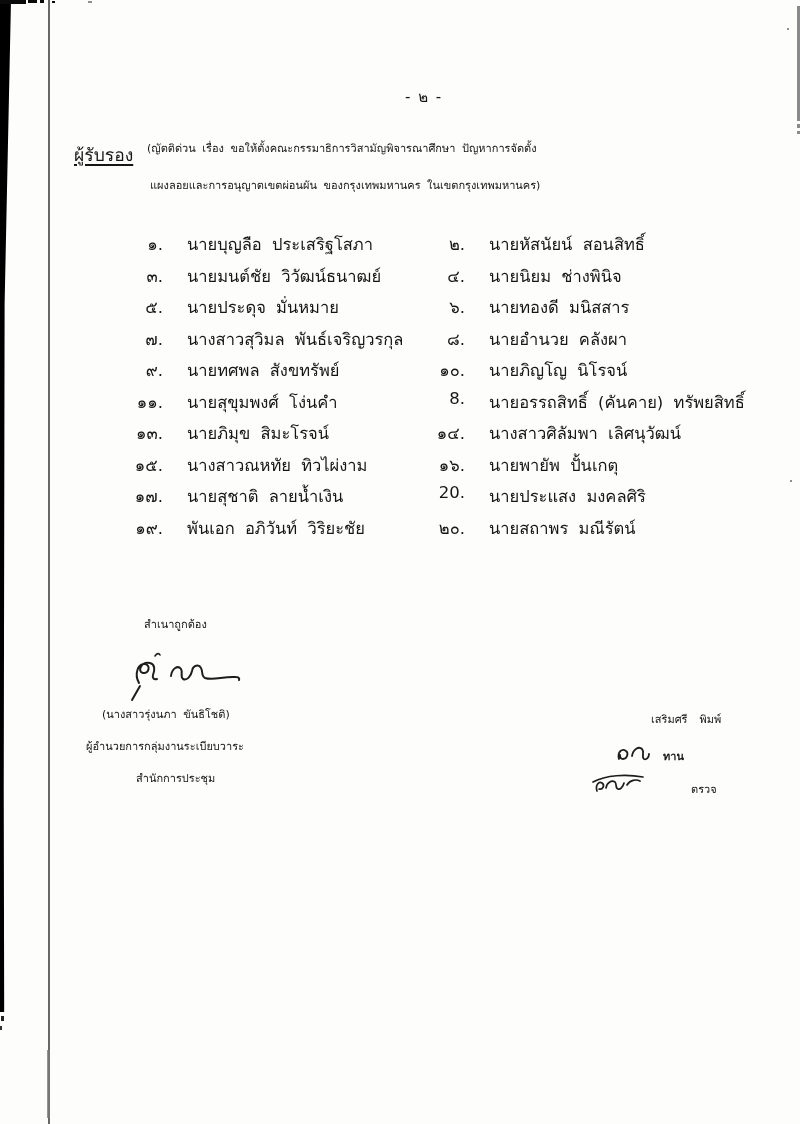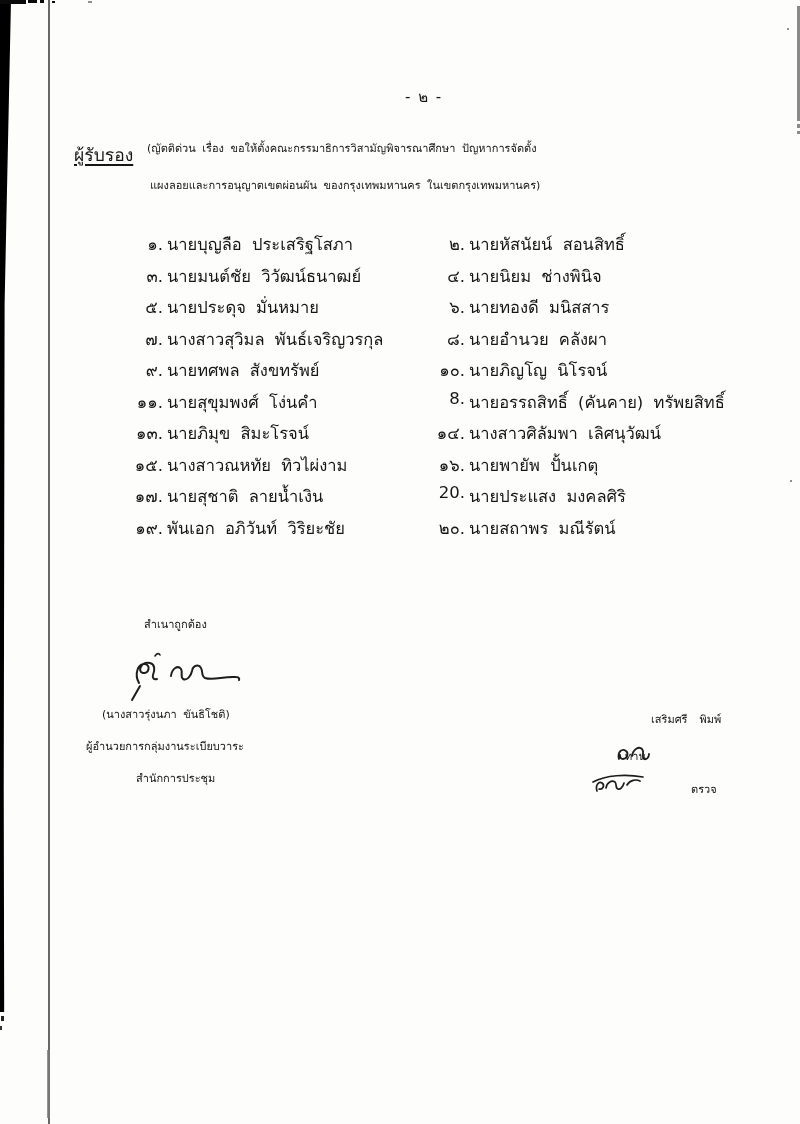--- a/index.html
+++ b/index.html
@@ -9,21 +9,21 @@
     font-family:"DejaVu Sans","Liberation Sans",sans-serif;
     color:#161616;
   }
   .abs{position:absolute;}
   .t{font-size:11px;line-height:1.45;white-space:nowrap;word-spacing:3px;}
   .small{font-size:15px;}
   .heading{font-size:17.5px;font-weight:normal;text-decoration:underline;text-underline-offset:3px;text-decoration-thickness:1.5px;}
   .col{display:flex;flex-direction:column;}
   .row{display:flex;align-items:flex-start;height:31.5px;}
   .no{width:42px;text-align:right;font-size:16.5px;}
-  .nm{margin-left:4px;font-size:16.5px;word-spacing:5px;white-space:nowrap;}
+  .nm{margin-left:24px;font-size:16.5px;word-spacing:5px;white-space:nowrap;}
   
   .scan-bar{left:0;top:0;width:11px;height:1012px;background:#000;
     clip-path:polygon(0 0,100% 0,42% 30%,34% 78%,38% 100%,0 100%);}
   .scan-line{left:48px;top:0;width:1.5px;height:1124px;background:#4c4c4c;opacity:.85;}
   .scan-line-thick{left:47px;top:1050px;width:3px;height:68px;background:#7a7a7a;opacity:.8;}
   .smudge{background:#0a0a0a;}
   .speck{background:#8f8f8f;}
   .rline{left:797px;width:2.5px;background:#8a8a8a;}
   svg.ink{stroke:#1d1d1d;fill:none;stroke-linecap:round;stroke-linejoin:round;}
 </style>
@@ -154,21 +154,21 @@
   <div class="abs t" style="left:136px;top:771px;">สำนักการประชุม</div>
 
   <div class="abs t" style="left:651px;top:712px;">
     <span>เสริมศรี</span><span style="display:inline-block;width:12px;"></span><span>พิมพ์</span>
   </div>
 
   <svg class="abs ink" style="left:612px;top:744px;" width="42" height="22" viewBox="0 0 42 22">
     <path d="M7 15 C5 8 10 4 14 7 C17 9 15 15 11 15 C9 15 8 13 8 11" stroke-width="1.8"></path>
     <path d="M20 12 C21 5 27 2 30 5 C33 8 29 13 32 15 C34 16 37 14 37 10" stroke-width="1.8"></path>
   </svg>
-  <div class="abs t" style="left:625px;top:749px;">ทาน</div>
+  <div class="abs t" style="left:663px;top:749px;font-weight:bold;">ทาน</div>
 
   <svg class="abs ink" style="left:590px;top:772px;" width="58" height="26" viewBox="0 0 58 26">
     <path d="M7 19 C5 13 9 9 12 11 C15 13 13 18 9 17" stroke-width="1.7"></path>
     <path d="M16 16 C17 10 22 8 25 10 C27 12 25 16 28 17 C30 18 33 15 34 11" stroke-width="1.7"></path>
     <path d="M37 13 C40 8 46 7 50 9" stroke-width="1.7"></path>
     <path d="M3 10 C16 3 36 2 53 5" stroke-width="1.7"></path>
   </svg>
   <div class="abs t" style="left:655px;top:782px;margin-left:36px;">ตรวจ</div>
 
 </div>

